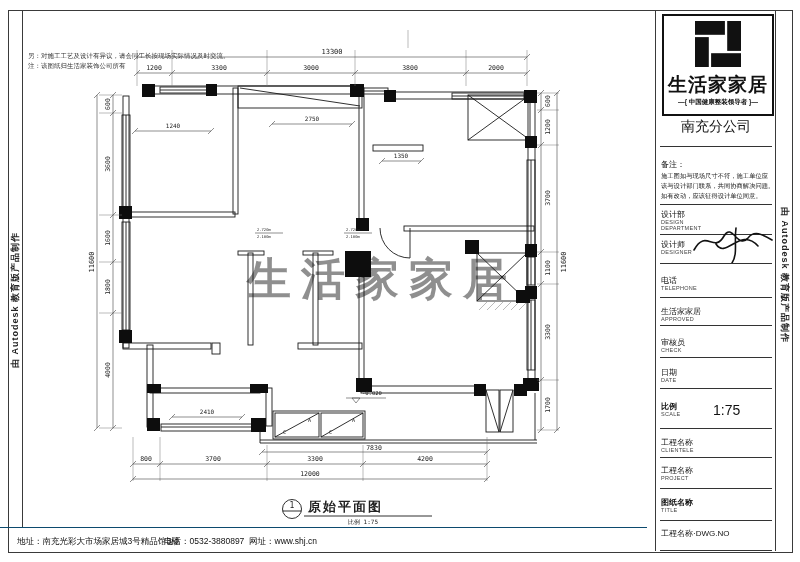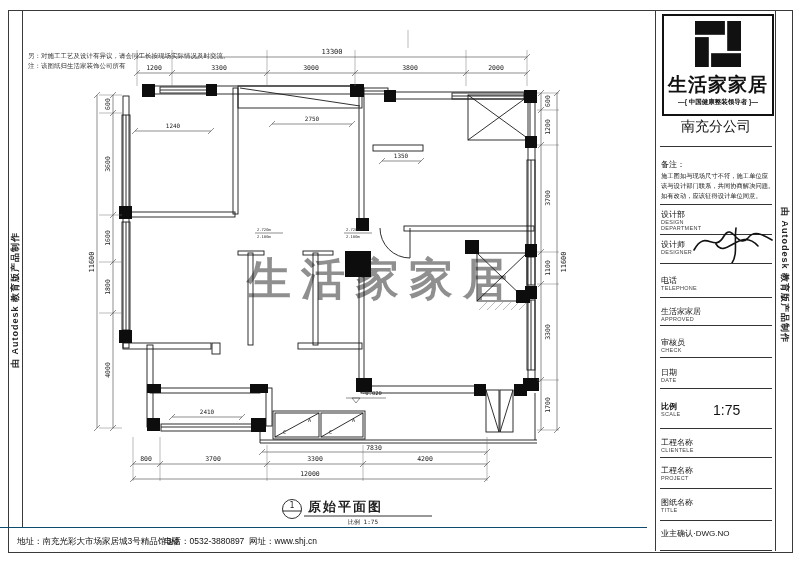--- a/index.html
+++ b/index.html
@@ -377,25 +377,25 @@
     <div class="tb-hline" style="top:418px;"></div>
 
     <div class="fld-cn" style="top:427px;">工程名称</div>
     <div class="fld-en" style="top:437px;">CLIENTELE</div>
     <div class="tb-hline" style="top:447px;"></div>
 
     <div class="fld-cn" style="top:455px;">工程名称</div>
     <div class="fld-en" style="top:465px;">PROJECT</div>
     <div class="tb-hline" style="top:478px;"></div>
 
-    <div class="fld-cn" style="top:487px;">图纸名称</div>
+    <div class="fld-cn" style="top:487px;font-weight:bold;">图纸名称</div>
     <div class="fld-en" style="top:497px;">TITLE</div>
     <div class="tb-hline" style="top:510px;"></div>
 
-    <div class="fld-cn" style="top:518px;">业主确认·DWG.NO</div>
+    <div class="fld-cn" style="top:518px;">工程名称·DWG.NO</div>
     <div class="tb-hline" style="top:540px;"></div>
   </div>
 
   <div class="footer-bar">
     <span class="footer-item" style="left:17px;">地址：南充光彩大市场家居城3号精品馆3楼</span>
     <span class="footer-item" style="left:164px;">电话：0532-3880897</span>
     <span class="footer-item" style="left:249px;">网址：www.shj.cn</span>
   </div>
 
 </div>

